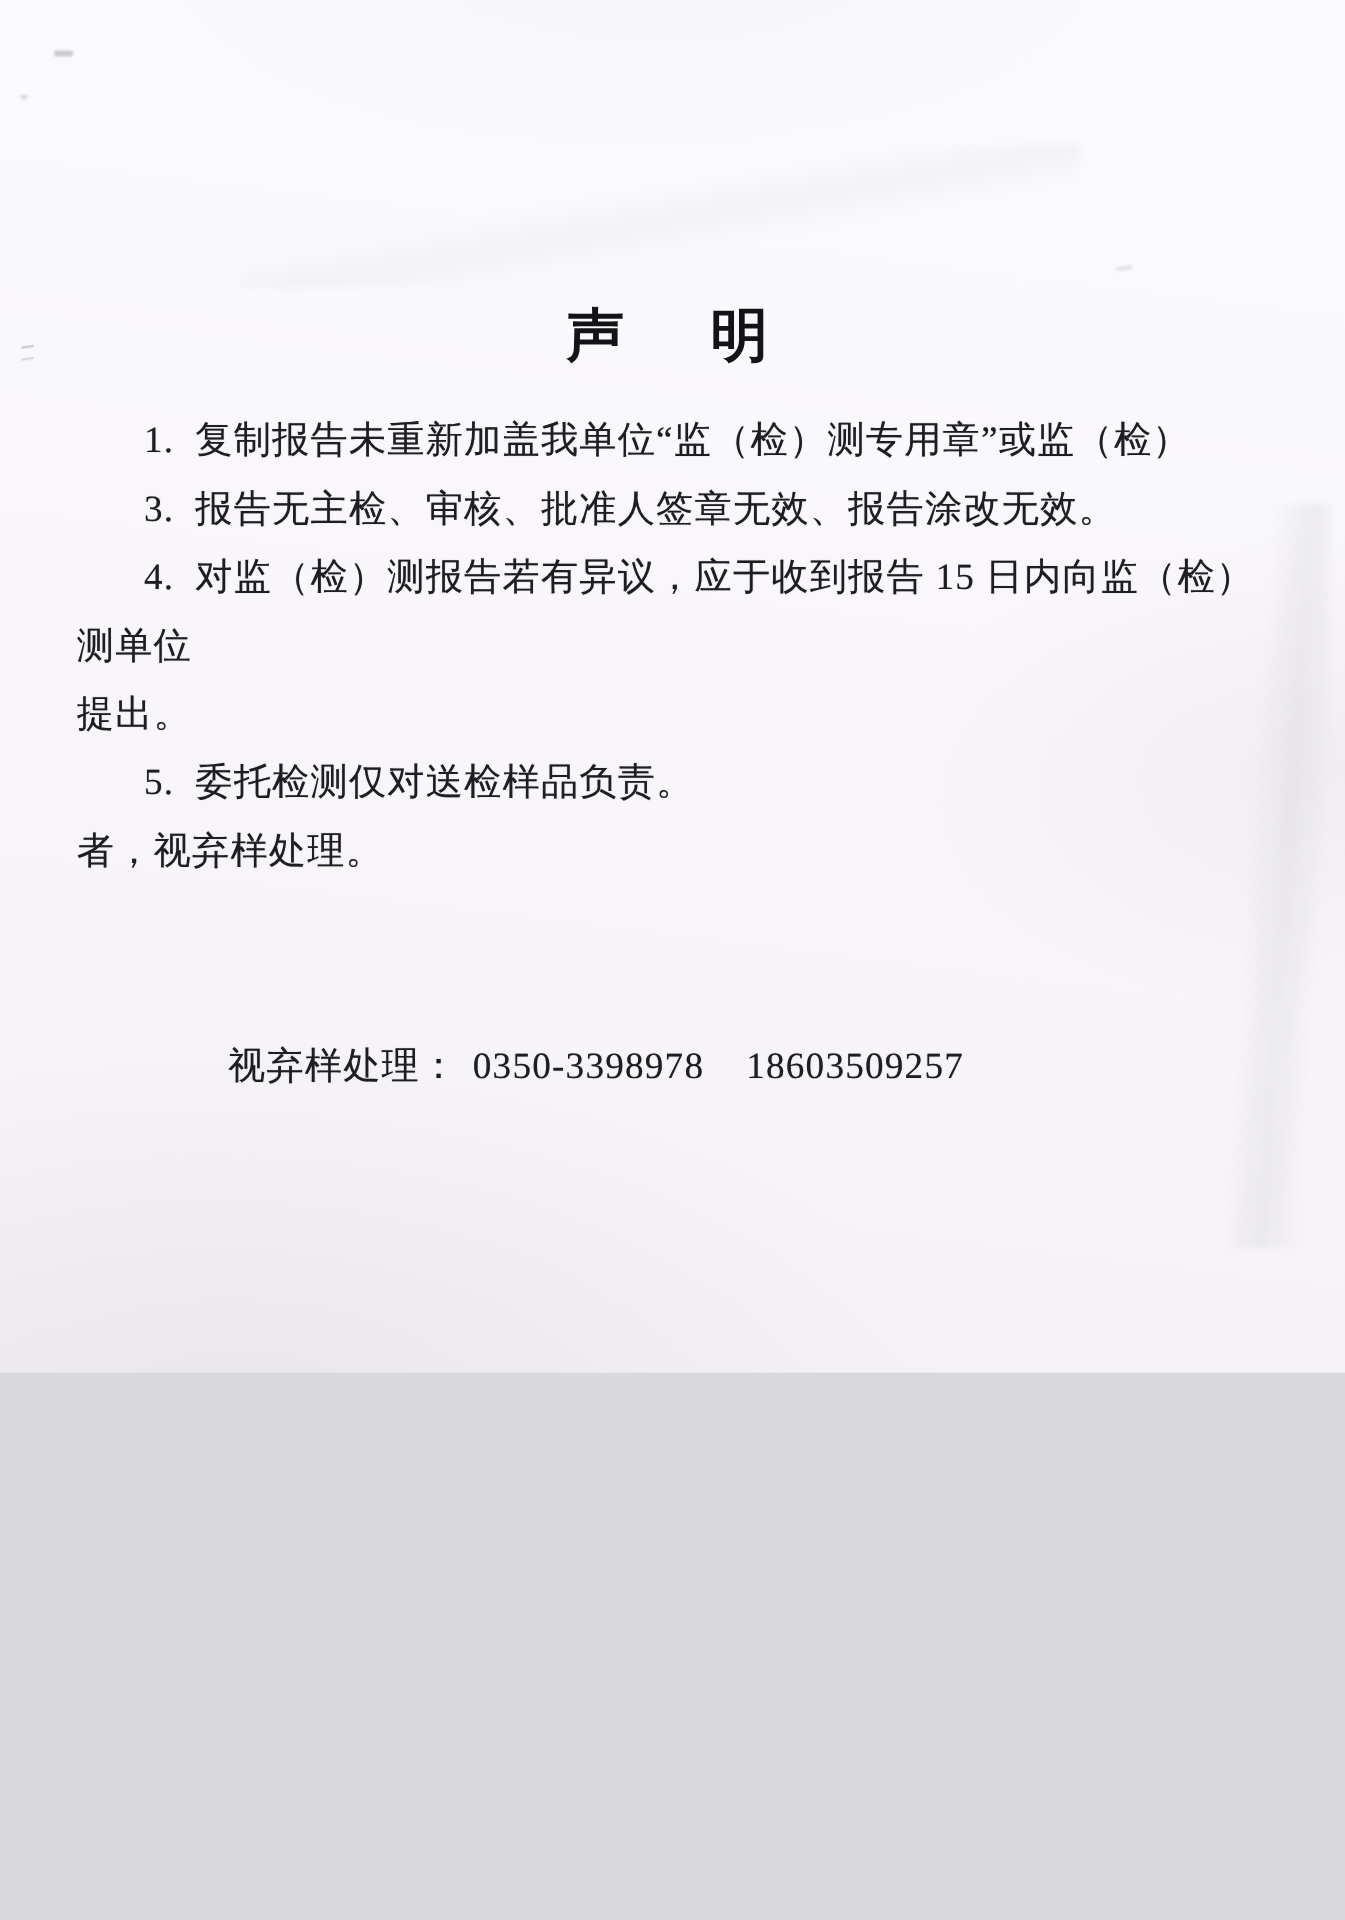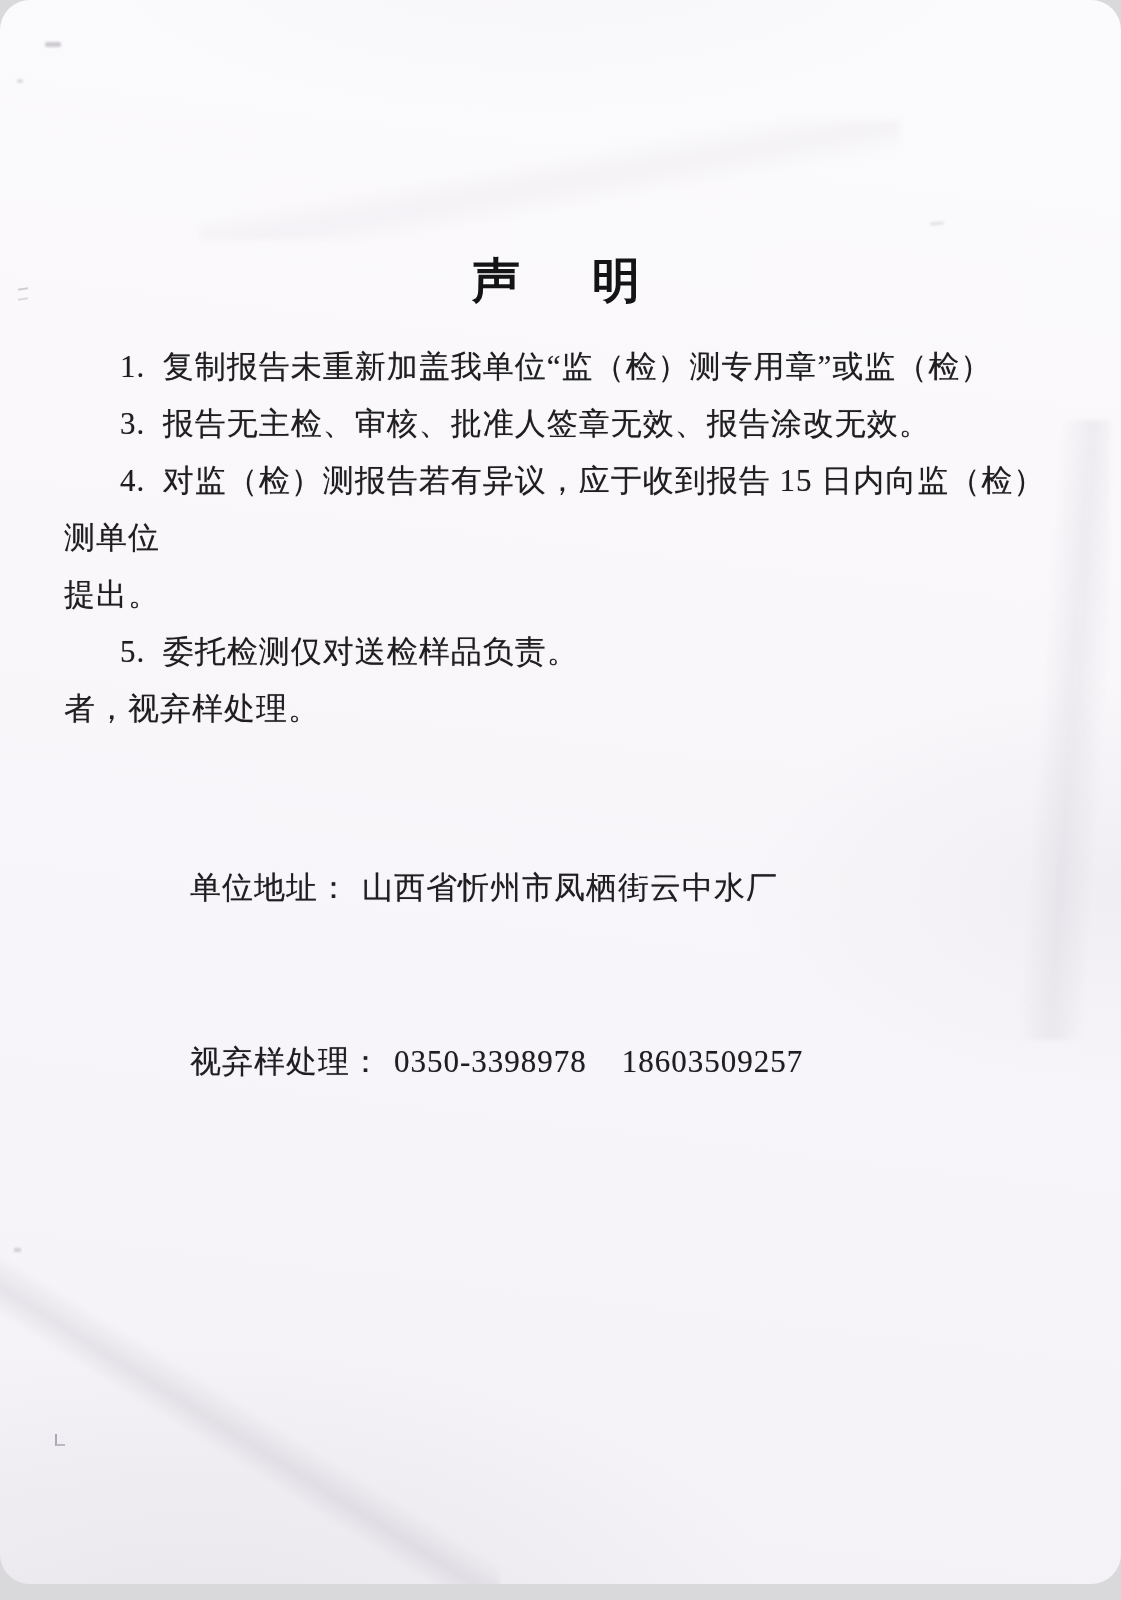--- a/index.html
+++ b/index.html
@@ -3,31 +3,30 @@
 <meta charset="utf-8">
 <style>
   html, body {
     margin: 0;
     padding: 0;
     background: #d9d9db;
   }
   .page {
     position: relative;
     width: 1121px;
-    height: 1584px;
+    height: 1144px;
     margin: 0 auto;
     overflow: hidden;
     color: #1e1d20;
     background:
       radial-gradient(ellipse 950px 520px at 18% 104%, rgba(196,190,202,0.22), transparent 62%),
       radial-gradient(ellipse 650px 340px at 101% 56%, rgba(198,192,206,0.16), transparent 60%),
       radial-gradient(ellipse 800px 300px at 50% -5%, rgba(205,200,212,0.10), transparent 65%),
       linear-gradient(187deg, #fbfafc 0%, #f9f7fa 40%, #f6f4f8 78%, #f3f1f5 100%);
     font-family: "Liberation Serif", "DejaVu Serif", serif;
-    border-radius: 30px;
   }
   .content {
     position: absolute;
     left: 64px;
     top: 248px;
     width: 996px;
   }
   .doc-title {
     margin: 0 0 24px 0;
     text-align: center;
@@ -98,22 +97,19 @@
     <div class="line indent">4.  对监（检）测报告若有异议，应于收到报告 15 日内向监（检）测单位</div>
     <div class="line">提出。</div>
 
     <div class="line indent">5.  委托检测仅对送检样品负责。</div>
 
 
     <div class="line">者，视弃样处理。</div>
 
     <div class="contact">
       <div class="line">
-        <span class="contact-label">单位地址：</span><span>山西省忻州市凤栖街云中水厂</span>
-      </div>
-      <div class="line">
         <span class="contact-label">视弃样处理：</span><span>0350-3398978    18603509257</span>
       </div>
 
     </div>
 
   </div>
 </div>
 
 </body></html>

